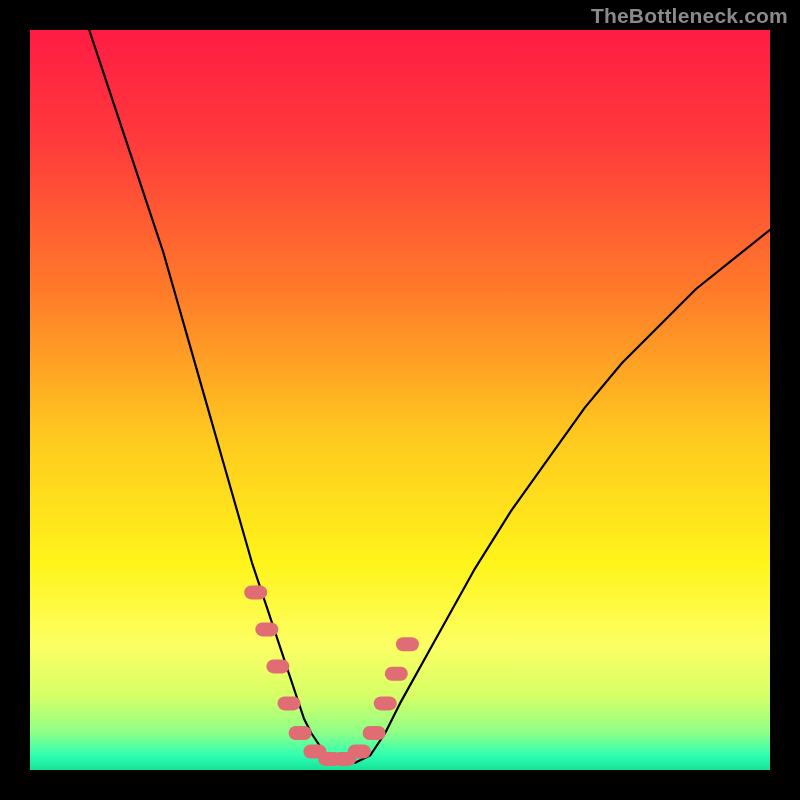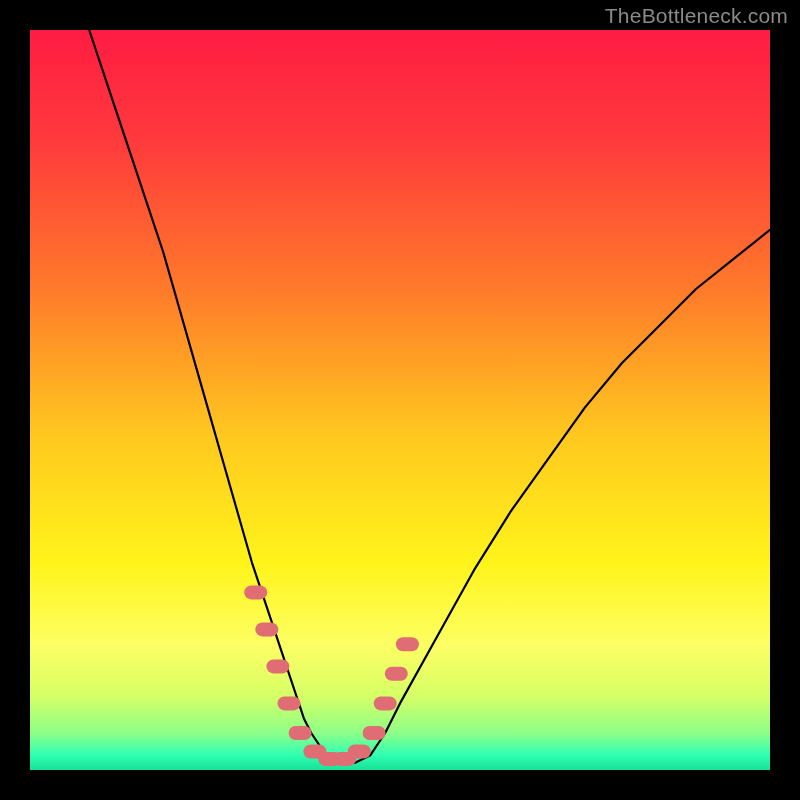--- a/index.html
+++ b/index.html
@@ -41,21 +41,21 @@
     height: 740px;
     pointer-events: none;
   }
   .attribution {
     position: absolute;
     top: 4px;
     right: 12px;
     font-family: Arial, Helvetica, sans-serif;
     font-size: 21px;
     color: #8a8a8a;
-    font-weight: 400;
+    font-weight: 700;
     letter-spacing: 0.2px;
   }
 </style>
 </head>
 <body>
 
 <div class="frame">
   <div class="attribution">TheBottleneck.com</div>
 
   <div class="plot-area">

